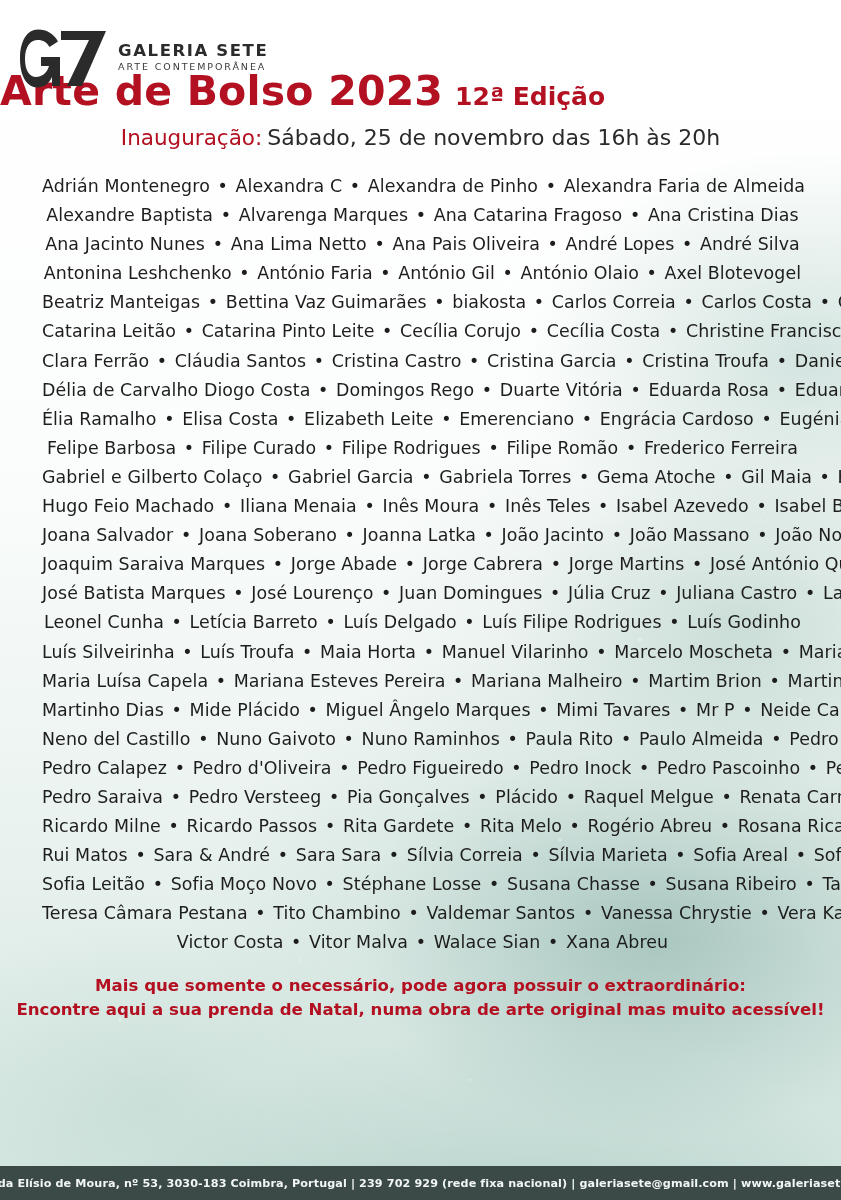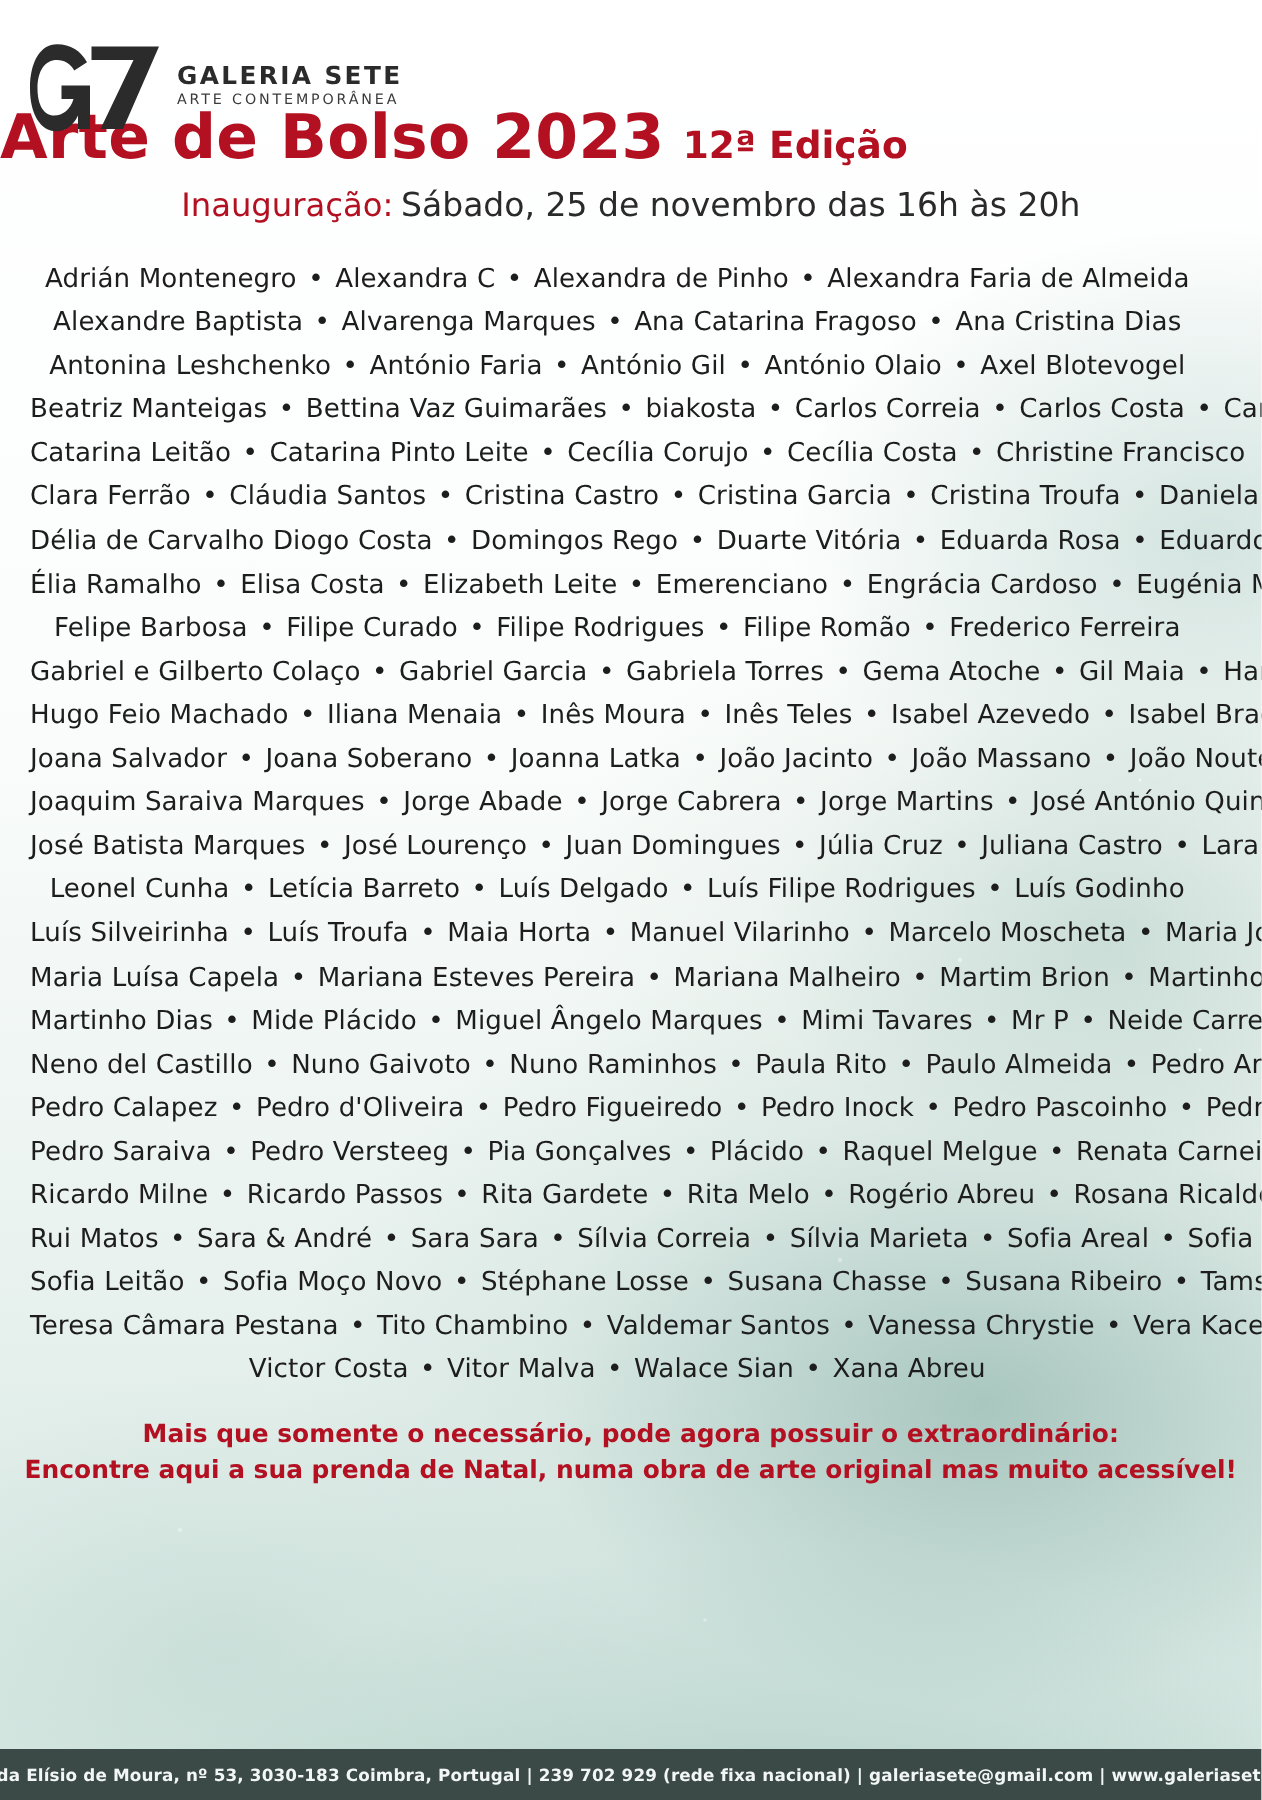--- a/index.html
+++ b/index.html
@@ -106,21 +106,21 @@
   }
   .sub-value {
     font-size: 22px;
     font-weight: 400;
     color: #2a2a2a;
     text-align: center;
   }
 
   
   .artists {
-    margin: 22px 38px 0 20px;
+    margin: 22px 38px 0 42px;
     text-align: center;
     color: #1d1d1d;
     font-size: 17.4px;
     line-height: 29.1px;
     letter-spacing: 0.1px;
   }
   .artists .line {
     white-space: nowrap;
   }
   .sep {
@@ -186,20 +186,21 @@
     </div>
 
     <div class="subtitle-row">
       <span class="sub-label">Inauguração:</span>
       <span class="sub-value">Sábado, 25 de novembro das 16h às 20h</span>
     </div>
 
     <div class="artists" id="artist-list">
         <div class="line"><span>Adrián Montenegro</span><span class="sep"> • </span><span>Alexandra C</span><span class="sep"> • </span><span>Alexandra de Pinho</span><span class="sep"> • </span><span>Alexandra Faria de Almeida</span></div>
         <div class="line"><span>Alexandre Baptista</span><span class="sep"> • </span><span>Alvarenga Marques</span><span class="sep"> • </span><span>Ana Catarina Fragoso</span><span class="sep"> • </span><span>Ana Cristina Dias</span></div>
+        <div class="line"><span>Ana Jacinto Nunes</span><span class="sep"> • </span><span>Ana Lima Netto</span><span class="sep"> • </span><span>Ana Pais Oliveira</span><span class="sep"> • </span><span>André Lopes</span><span class="sep"> • </span><span>André Silva</span></div>
         <div class="line"><span>Antonina Leshchenko</span><span class="sep"> • </span><span>António Faria</span><span class="sep"> • </span><span>António Gil</span><span class="sep"> • </span><span>António Olaio</span><span class="sep"> • </span><span>Axel Blotevogel</span></div>
         <div class="line"><span>Beatriz Manteigas</span><span class="sep"> • </span><span>Bettina Vaz Guimarães</span><span class="sep"> • </span><span>biakosta</span><span class="sep"> • </span><span>Carlos Correia</span><span class="sep"> • </span><span>Carlos Costa</span><span class="sep"> • </span><span>Carlos No</span></div>
         <div class="line"><span>Catarina Leitão</span><span class="sep"> • </span><span>Catarina Pinto Leite</span><span class="sep"> • </span><span>Cecília Corujo</span><span class="sep"> • </span><span>Cecília Costa</span><span class="sep"> • </span><span>Christine Francisco</span></div>
         <div class="line"><span>Clara Ferrão</span><span class="sep"> • </span><span>Cláudia Santos</span><span class="sep"> • </span><span>Cristina Castro</span><span class="sep"> • </span><span>Cristina Garcia</span><span class="sep"> • </span><span>Cristina Troufa</span><span class="sep"> • </span><span>Daniela Nunes</span></div>
         <div class="line"><span>Délia de Carvalho Diogo Costa</span><span class="sep"> • </span><span>Domingos Rego</span><span class="sep"> • </span><span>Duarte Vitória</span><span class="sep"> • </span><span>Eduarda Rosa</span><span class="sep"> • </span><span>Eduardo Query</span></div>
         <div class="line"><span>Élia Ramalho</span><span class="sep"> • </span><span>Elisa Costa</span><span class="sep"> • </span><span>Elizabeth Leite</span><span class="sep"> • </span><span>Emerenciano</span><span class="sep"> • </span><span>Engrácia Cardoso</span><span class="sep"> • </span><span>Eugénia Mussa</span></div>
         <div class="line"><span>Felipe Barbosa</span><span class="sep"> • </span><span>Filipe Curado</span><span class="sep"> • </span><span>Filipe Rodrigues</span><span class="sep"> • </span><span>Filipe Romão</span><span class="sep"> • </span><span>Frederico Ferreira</span></div>
         <div class="line"><span>Gabriel e Gilberto Colaço</span><span class="sep"> • </span><span>Gabriel Garcia</span><span class="sep"> • </span><span>Gabriela Torres</span><span class="sep"> • </span><span>Gema Atoche</span><span class="sep"> • </span><span>Gil Maia</span><span class="sep"> • </span><span>Hamilton Lima</span></div>
         <div class="line"><span>Hugo Feio Machado</span><span class="sep"> • </span><span>Iliana Menaia</span><span class="sep"> • </span><span>Inês Moura</span><span class="sep"> • </span><span>Inês Teles</span><span class="sep"> • </span><span>Isabel Azevedo</span><span class="sep"> • </span><span>Isabel Braga</span></div>
         <div class="line"><span>Joana Salvador</span><span class="sep"> • </span><span>Joana Soberano</span><span class="sep"> • </span><span>Joanna Latka</span><span class="sep"> • </span><span>João Jacinto</span><span class="sep"> • </span><span>João Massano</span><span class="sep"> • </span><span>João Noutel</span></div>

